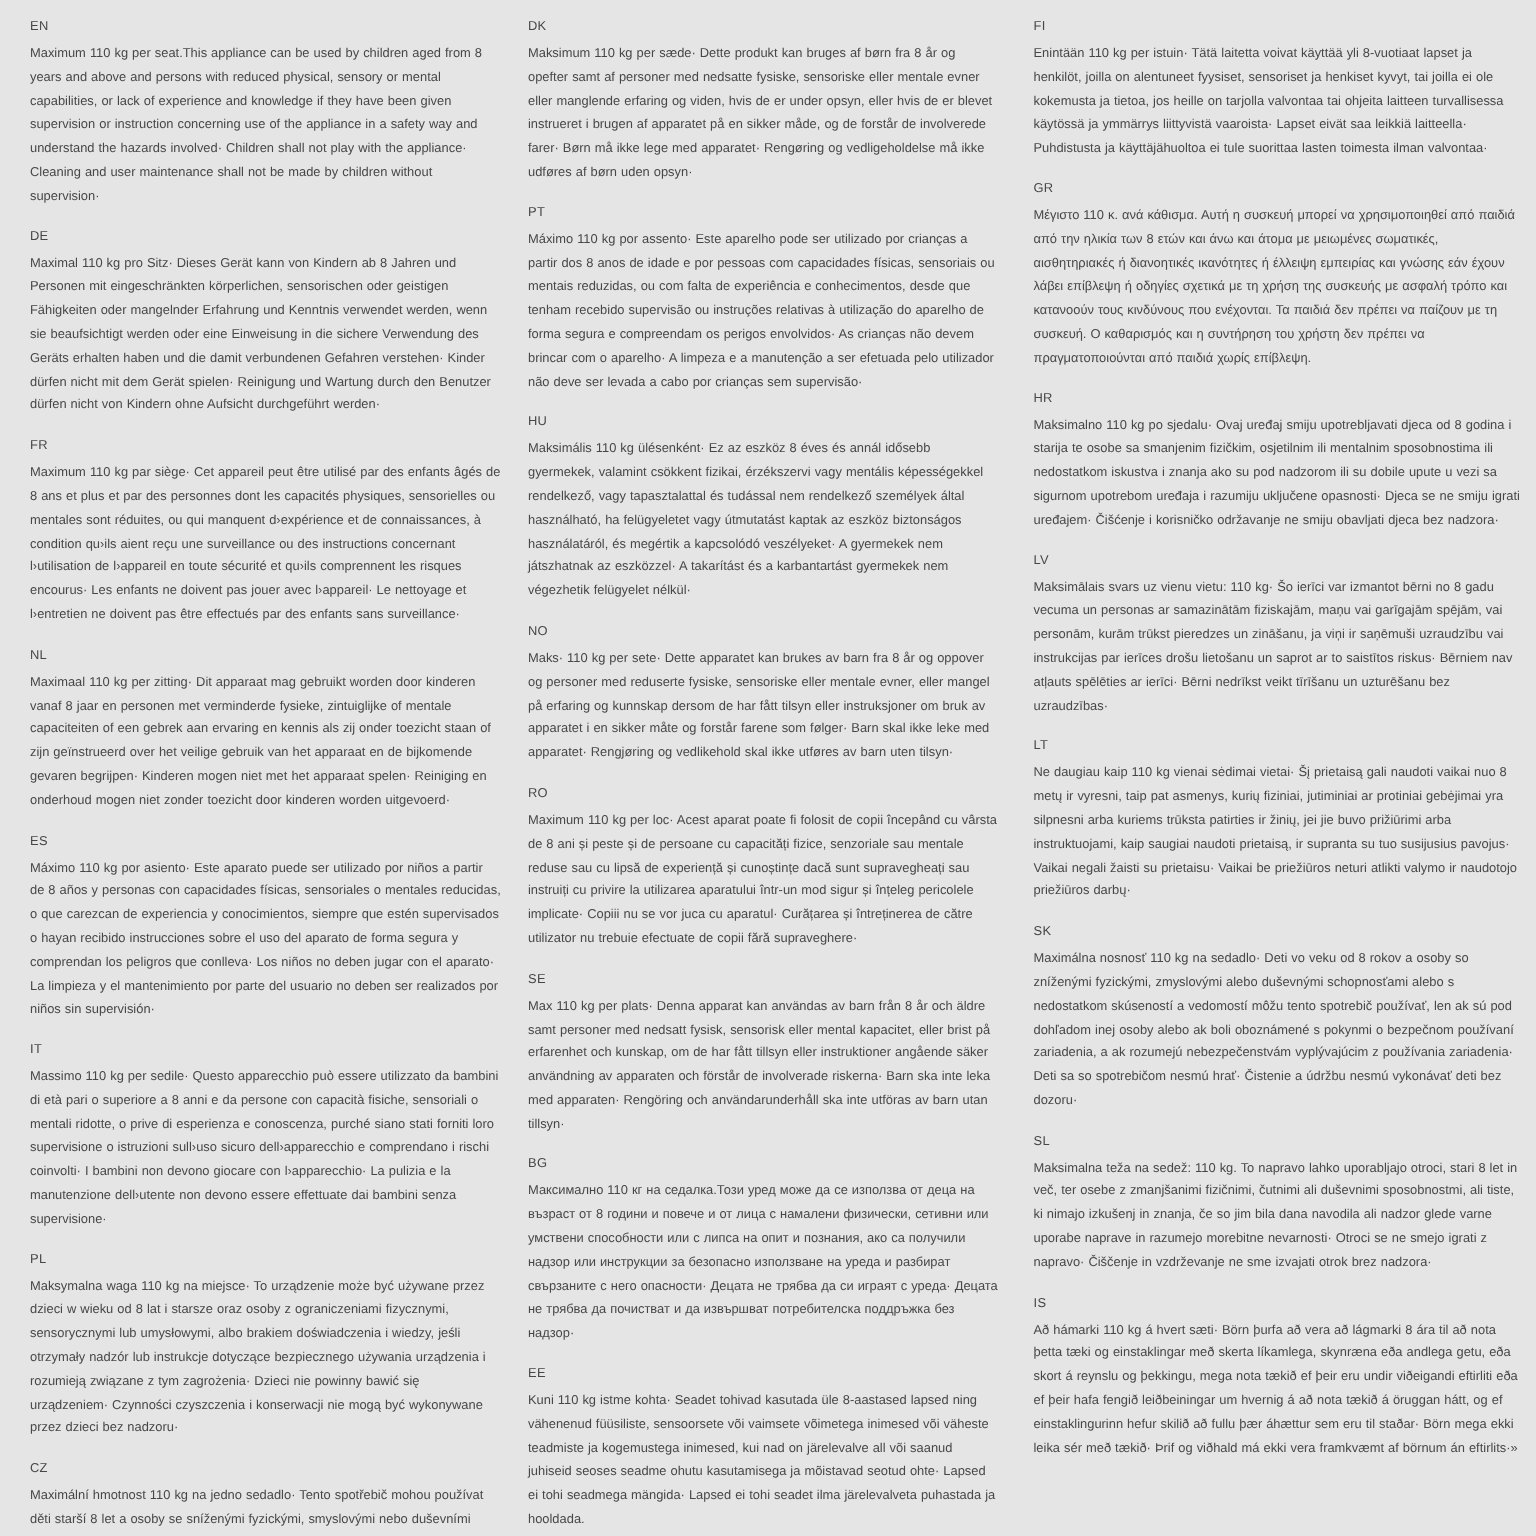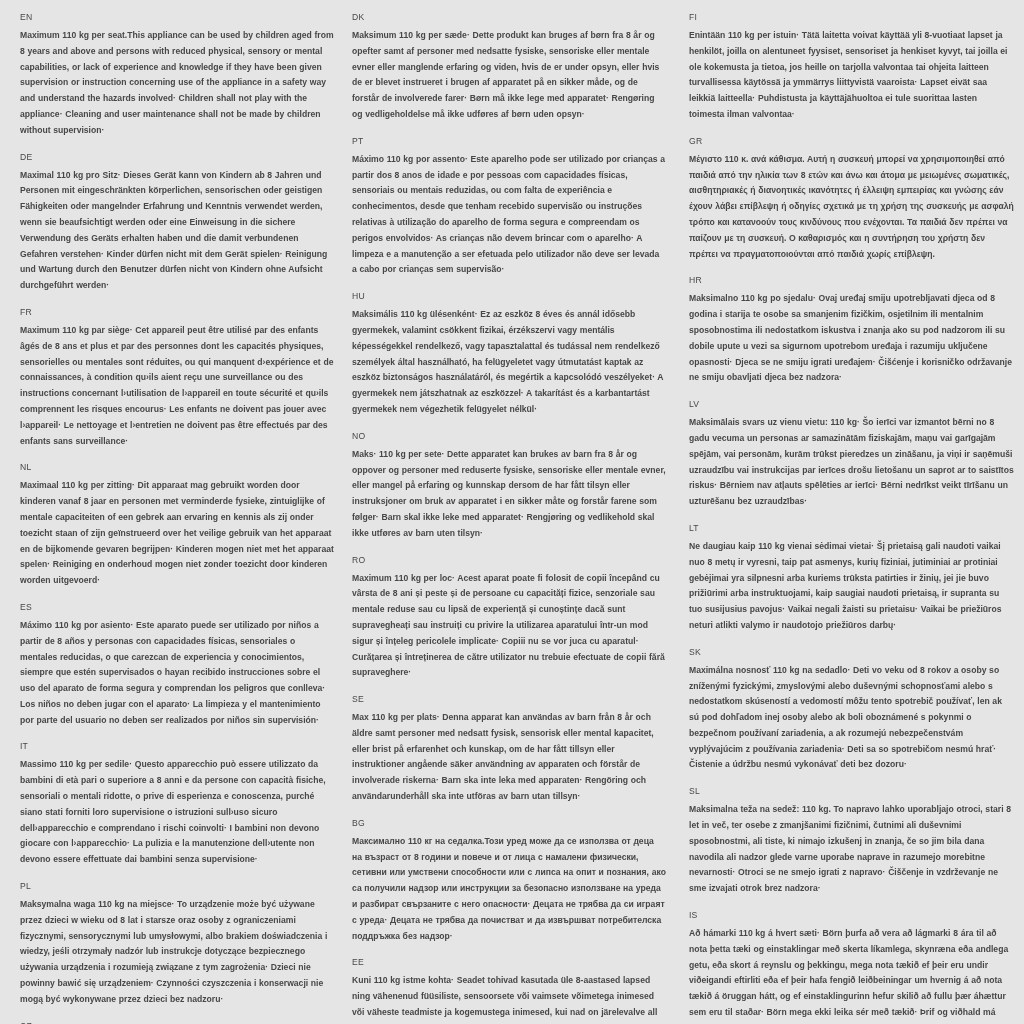--- a/index.html
+++ b/index.html
@@ -21,21 +21,21 @@
   .code{
     font-size:8.6px;
     font-weight:400;
     margin:0 0 6px 0;
     letter-spacing:.2px;
   }
   .text{
     font-size:8.6px;
     line-height:15.8px;
     margin:0;
-    font-weight:700;
+    font-weight:400;
     word-spacing:.3px;
   }
 </style>
 </head>
 <body>
 
 <div class="page">
 
   <div class="col col-1">
     <div class="section">

